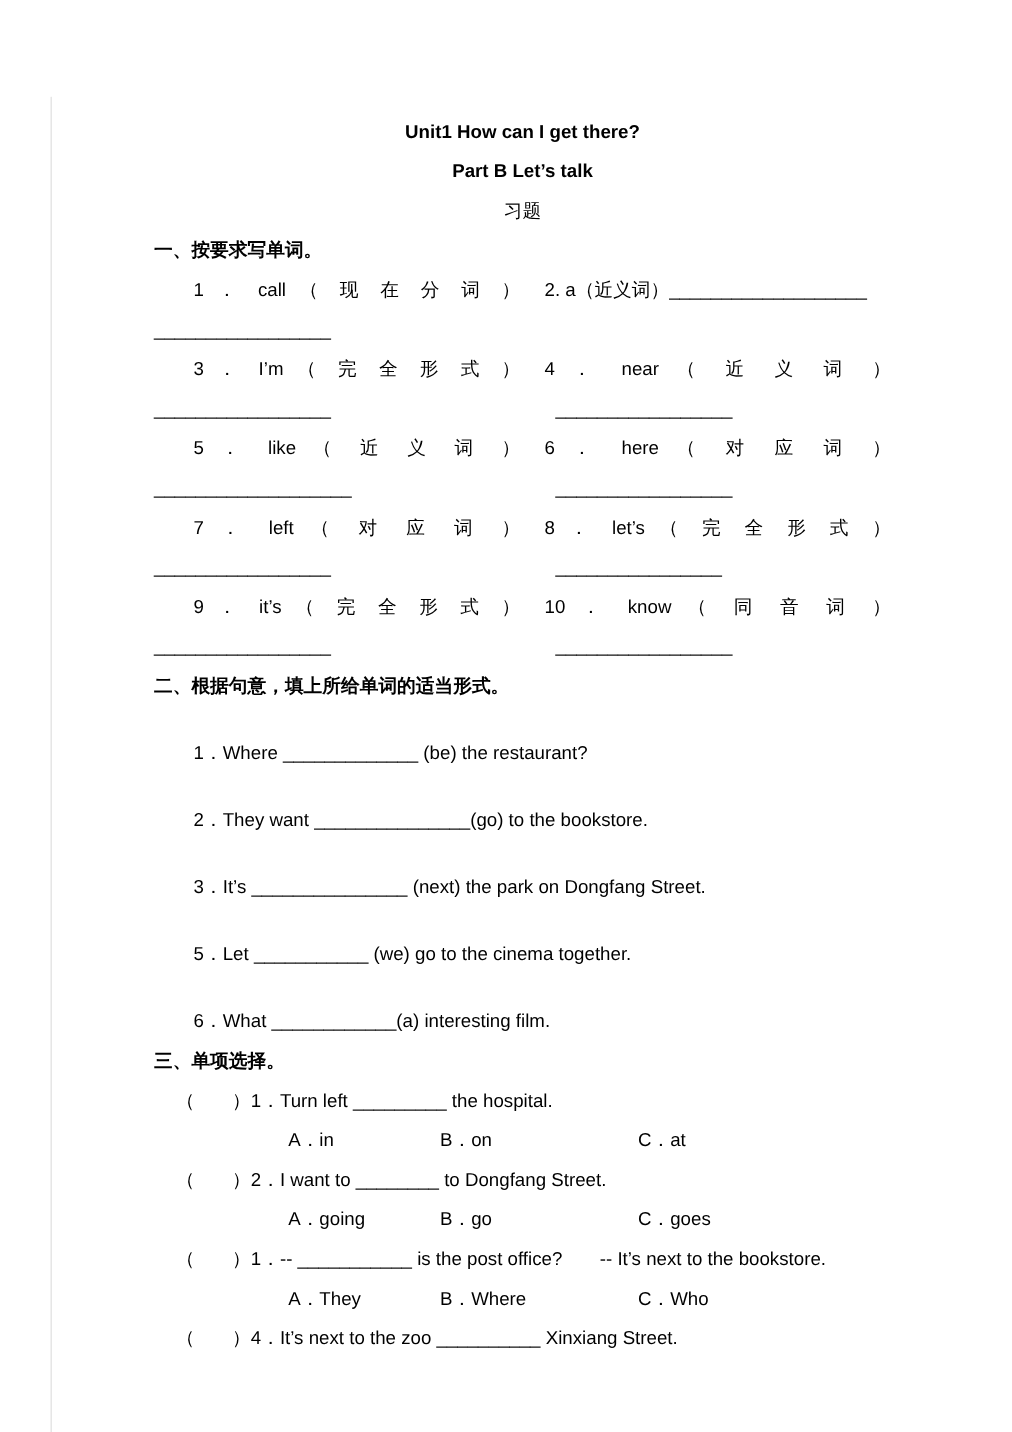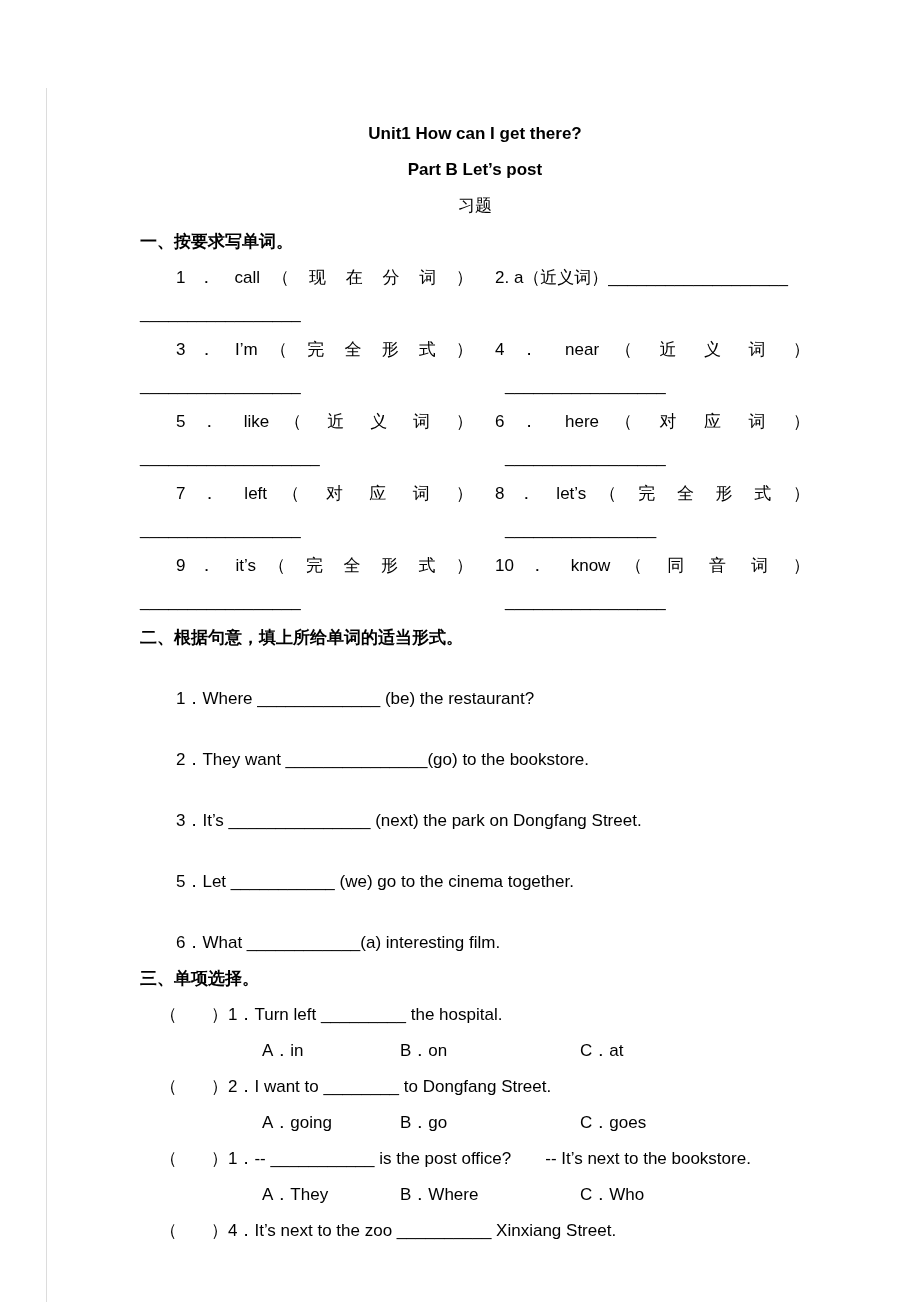--- a/index.html
+++ b/index.html
@@ -13,21 +13,21 @@
     overflow:hidden;
   }
   .edge-line {
     position:absolute;
     left:46px; top:88px;
     width:1px; height:1214px;
     background:#dcdcdc;
   }
   .page {
     position:absolute;
-    left:140px; top:116px;
+    left:140px; top:102px;
     width:670px;
   }
   .line { line-height:36px; min-height:36px; }
   .center { text-align:center; }
   .bold { font-weight:bold; }
 
   
   .pair, .blankrow { display:grid; grid-template-columns:355px 315px; }
   .cell-l { padding-left:36px; padding-right:22px; }
   .just { text-align:justify; text-align-last:justify; }
@@ -43,21 +43,21 @@
   .opts .o2 { width:180px; }
 </style>
 </head>
 <body>
 
 <div class="edge-line"></div>
 
 <div class="page">
 
   <div class="line center bold">Unit1 How can I get there?</div>
-  <div class="line center bold">Part B Let’s post</div>
+  <div class="line center bold">Part B Let’s talk</div>
   <div class="line center">习题</div>
 
   <div class="line bold">一、按要求写单词。</div>
 
   <div class="line pair">
     <span class="cell-l just">1 ． call （ 现 在 分 词 ）</span>
     <span class="cell-r">2. a（近义词）___________________</span>
   </div>
   <div class="line blankrow">
     <span class="bl">_________________</span>

